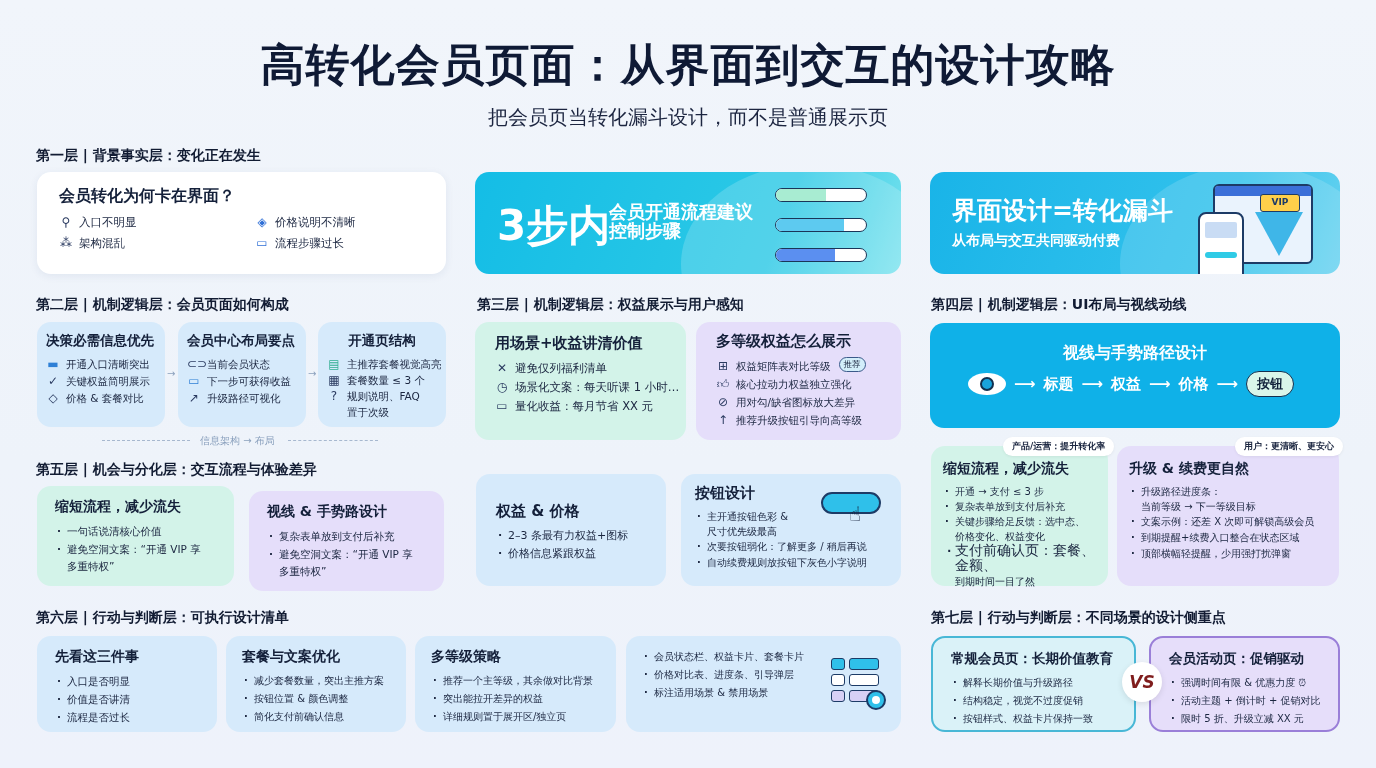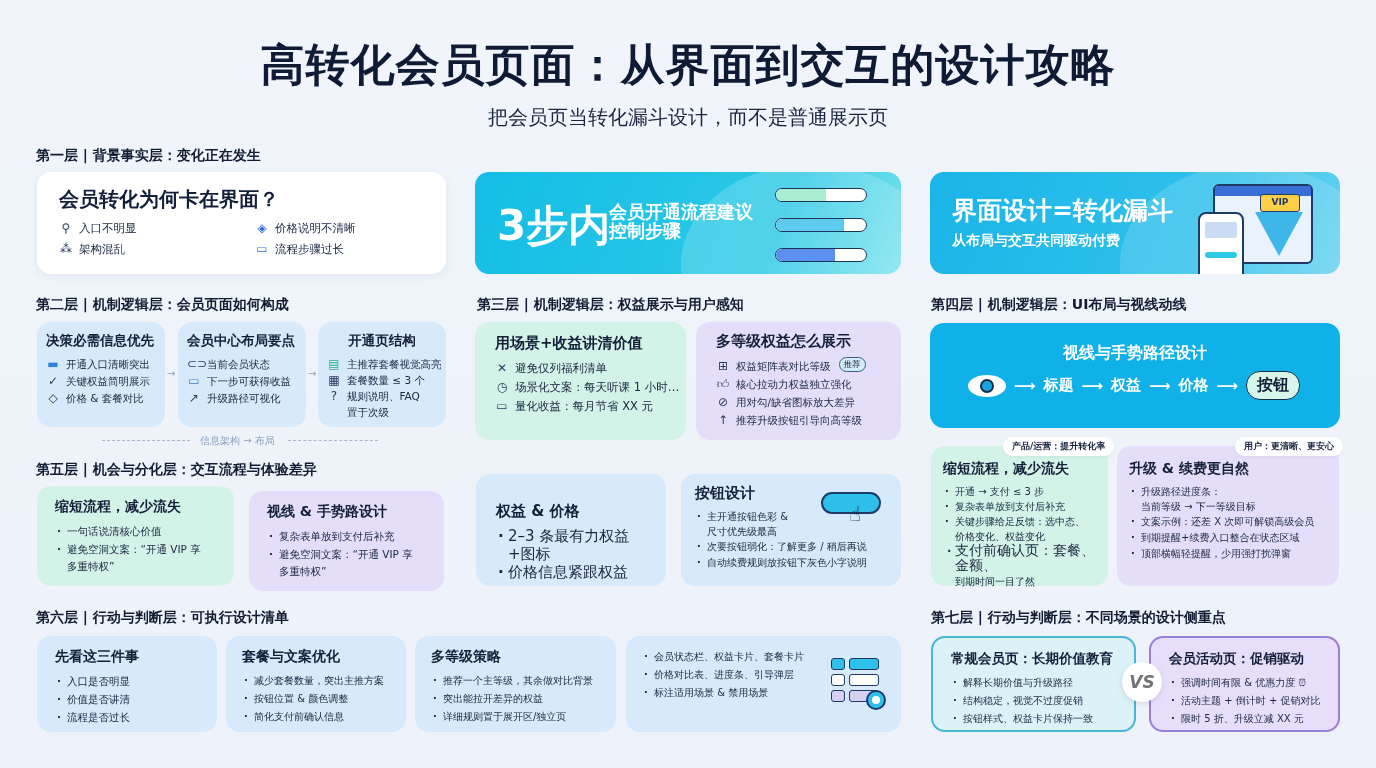--- a/index.html
+++ b/index.html
@@ -20,21 +20,21 @@
   }
   .sec { position: absolute; font-size: 14px; font-weight: 700; color: #121c33; white-space: nowrap; }
   .card { position: absolute; border-radius: 14px; padding: 12px 16px; overflow: hidden; }
   .white { background: #ffffff; box-shadow: 0 2px 8px rgba(40,70,120,0.08); }
   .blue { background: #d6eafb; }
   .mint { background: #d3f3e9; }
   .lav { background: #e5defa; }
   .ctitle { font-size: 15px; font-weight: 700; color: #14203a; margin-bottom: 6px; white-space: nowrap; }
   .row { font-size: 11.5px; color: #1b2640; line-height: 19px; display: flex; align-items: flex-start; gap: 6px; white-space: nowrap; }
   .row .ic { width: 14px; display: inline-block; text-align: center; color: #2a3a60; flex: none; font-size: 12px; }
-  .bul { font-size: 15px; line-height: 18px; color: #1b2640; padding-left: 12px; position: relative; }
+  .bul { font-size: 11px; line-height: 18px; color: #1b2640; padding-left: 12px; position: relative; }
   .bul::before { content: "·"; position: absolute; left: 2px; top: 0; font-weight: 900; }
   .hero1 {
     left: 475px; top: 172px; width: 426px; height: 102px;
     background: linear-gradient(110deg, #14bde6 0%, #2cc9e6 70%, #7ce3ee 100%);
     padding: 0;
   }
   .hero2 {
     left: 930px; top: 172px; width: 410px; height: 102px;
     background: linear-gradient(110deg, #19b4e8 0%, #33c2ec 70%, #6ad3f0 100%);
     padding: 0;
@@ -44,36 +44,36 @@
   .hbar { position: absolute; width: 92px; height: 14px; border: 1.5px solid #1a3558; border-radius: 8px; background: #fff; overflow: hidden; }
   .hbar span { display: block; height: 100%; }
   .h2title { position: absolute; left: 22px; top: 22px; font-size: 25px; font-weight: 900; color: #fff; white-space: nowrap; }
   .h2sub { position: absolute; left: 22px; top: 60px; font-size: 14px; color: #fff; font-weight: 600; }
   .eyecard {
     left: 930px; top: 323px; width: 410px; height: 105px;
     background: #0fb1e8; padding: 0;
   }
   .eyetitle { position: absolute; left: 0; width: 410px; top: 20px; text-align: center; font-size: 16px; font-weight: 700; color: #fff; }
   .flow { position: absolute; left: 38px; top: 48px; display: flex; align-items: center; gap: 8px; color: #fff; font-size: 15px; font-weight: 700; }
-  .btnpill { background: #d9f6ea; color: #102038; border: 1.5px solid #13304f; border-radius: 14px; padding: 3px 10px; font-size: 16px; }
+  .btnpill { background: #d9f6ea; color: #102038; border: 1.5px solid #13304f; border-radius: 14px; padding: 3px 10px; font-size: 13px; }
   .tag { position: absolute; background: #fff; border-radius: 10px; font-size: 9px; padding: 3px 9px; color: #1b2640; font-weight: 700; white-space: nowrap; box-shadow: 0 1px 3px rgba(0,0,0,0.06); }
   .badge { display: inline-block; font-size: 8.5px; background: #d3eefa; border: 1px solid #3b5a8a; border-radius: 8px; padding: 0 4px; line-height: 13px; margin-left: 2px; }
-  .vs { position: absolute; left: 1122px; top: 662px; width: 40px; height: 40px; border-radius: 50%; background: #fff; font-weight: 900; font-style: italic; font-size: 17px; color: #737373; display: flex; align-items: center; justify-content: center; box-shadow: 0 2px 6px rgba(0,0,0,0.1); z-index: 3; }
+  .vs { position: absolute; left: 1122px; top: 662px; width: 40px; height: 40px; border-radius: 50%; background: #fff; font-weight: 900; font-style: italic; font-size: 17px; color: #7f1d1d; display: flex; align-items: center; justify-content: center; box-shadow: 0 2px 6px rgba(0,0,0,0.1); z-index: 3; }
   .connector { position: absolute; font-size: 10px; color: #8aa0bd; }
   .dash { position: absolute; border-top: 1px dashed #a7b8cf; height: 0; }
 </style>
 </head>
 <body>
 
 <div class="title">高转化会员页面：从界面到交互的设计攻略</div>
 <div class="subtitle">把会员页当转化漏斗设计，而不是普通展示页</div>
 
 <div class="sec" style="left:36px;top:147px;">第一层 | 背景事实层：变化正在发生</div>
 <div class="card white" style="left:37px;top:172px;width:409px;height:102px;padding:14px 22px;">
-  <div class="ctitle" style="font-size:20px;">会员转化为何卡在界面？</div>
+  <div class="ctitle" style="font-size:16px;">会员转化为何卡在界面？</div>
   <div style="display:grid;grid-template-columns:196px 190px;row-gap:2px;">
     <div class="row">
         <span class="ic">⚲</span>
         <span>入口不明显</span>
       </div>
     <div class="row">
         <span class="ic" style="color:#2f6fd6;">◈</span>
         <span>价格说明不清晰</span>
       </div>
     <div class="row">

